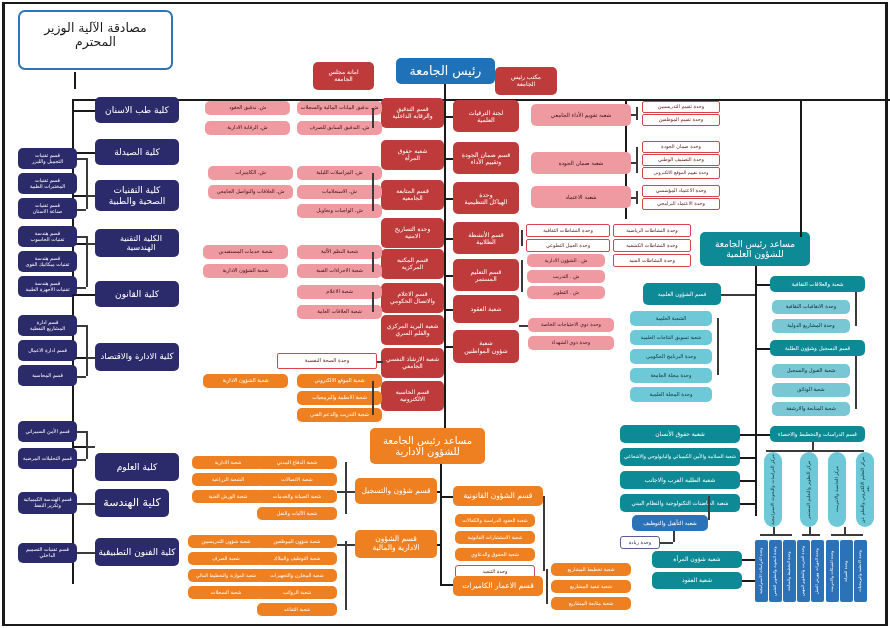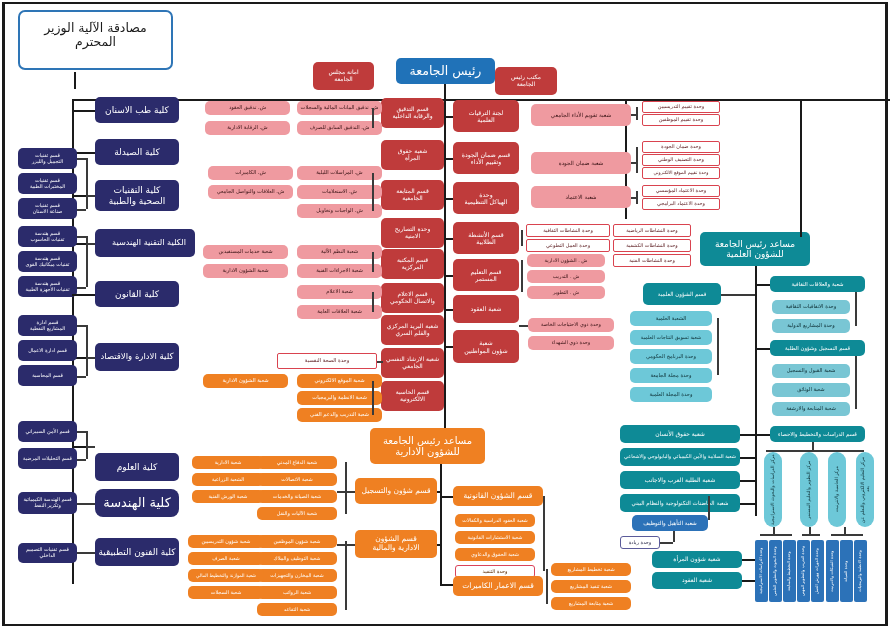--- a/index.html
+++ b/index.html
@@ -102,21 +102,21 @@
 التجميل والليزر</div>
   <div class="node navy" style="left:18px;top:173px;width:59px;height:21px;font-size:5px;">قسم تقنيات
 المختبرات الطبية</div>
   <div class="node navy" style="left:18px;top:198px;width:59px;height:21px;font-size:5px;">قسم تقنيات
 صناعة الاسنان</div>
   <div class="ln lnv lng" style="left:86px;top:158px;height:51px;"></div>
   <div class="ln lnh lng" style="left:77px;top:158px;width:9px;"></div>
   <div class="ln lnh lng" style="left:77px;top:209px;width:9px;"></div>
   <div class="ln lnh lng" style="left:86px;top:195px;width:9px;"></div>
 
-  <div class="node navy" style="left:95px;top:229px;width:100px;height:28px;font-size:8.2px;padding-left:10px;">الكلية التقنية الهندسية</div>
+  <div class="node navy" style="left:95px;top:229px;width:84px;height:28px;font-size:8.2px;padding-left:10px;">الكلية التقنية الهندسية</div>
   <div class="ln lnh" style="left:72px;top:243px;width:23px;"></div>
   <div class="node navy" style="left:18px;top:226px;width:59px;height:21px;font-size:5px;">قسم هندسة
 تقنيات الحاسوب</div>
   <div class="node navy" style="left:18px;top:251px;width:59px;height:21px;font-size:5px;">قسم هندسة
 تقنيات ميكانيك القوى</div>
   <div class="node navy" style="left:18px;top:276px;width:59px;height:21px;font-size:5px;">قسم هندسة
 تقنيات الاجهزة الطبية</div>
   <div class="ln lnv lng" style="left:86px;top:236px;height:51px;"></div>
   <div class="ln lnh lng" style="left:77px;top:236px;width:9px;"></div>
   <div class="ln lnh lng" style="left:77px;top:287px;width:9px;"></div>
@@ -138,21 +138,21 @@
 
   <div class="node navy" style="left:95px;top:453px;width:84px;height:28px;font-size:9px;">كلية العلوم</div>
   <div class="ln lnh" style="left:72px;top:446px;width:23px;"></div>
   <div class="node navy" style="left:18px;top:421px;width:59px;height:21px;font-size:5px;">قسم الأمن السيبراني</div>
   <div class="node navy" style="left:18px;top:448px;width:59px;height:21px;font-size:5px;">قسم التحليلات المرضية</div>
   <div class="ln lnv lng" style="left:86px;top:431px;height:28px;"></div>
   <div class="ln lnh lng" style="left:77px;top:431px;width:9px;"></div>
   <div class="ln lnh lng" style="left:77px;top:459px;width:9px;"></div>
   <div class="ln lnh lng" style="left:86px;top:446px;width:9px;"></div>
 
-  <div class="node navy" style="left:95px;top:489px;width:84px;height:28px;font-size:13px;border-radius:8px;">كلية الهندسة</div>
+  <div class="node navy" style="left:95px;top:489px;width:74px;height:28px;font-size:11px;">كلية الهندسة</div>
   <div class="ln lnh" style="left:72px;top:503px;width:23px;"></div>
   <div class="node navy" style="left:18px;top:492px;width:59px;height:22px;font-size:5px;">قسم الهندسة الكيميائية
 وتكرير النفط</div>
   <div class="ln lnh lng" style="left:77px;top:503px;width:18px;"></div>
 
   <div class="node navy" style="left:95px;top:538px;width:84px;height:28px;font-size:9px;">كلية الفنون التطبيقية</div>
   <div class="ln lnh" style="left:72px;top:552px;width:23px;"></div>
   <div class="node navy" style="left:18px;top:543px;width:59px;height:20px;font-size:5px;">قسم تقنيات التصميم الداخلي</div>
   <div class="ln lnh lng" style="left:77px;top:552px;width:18px;"></div>
 

